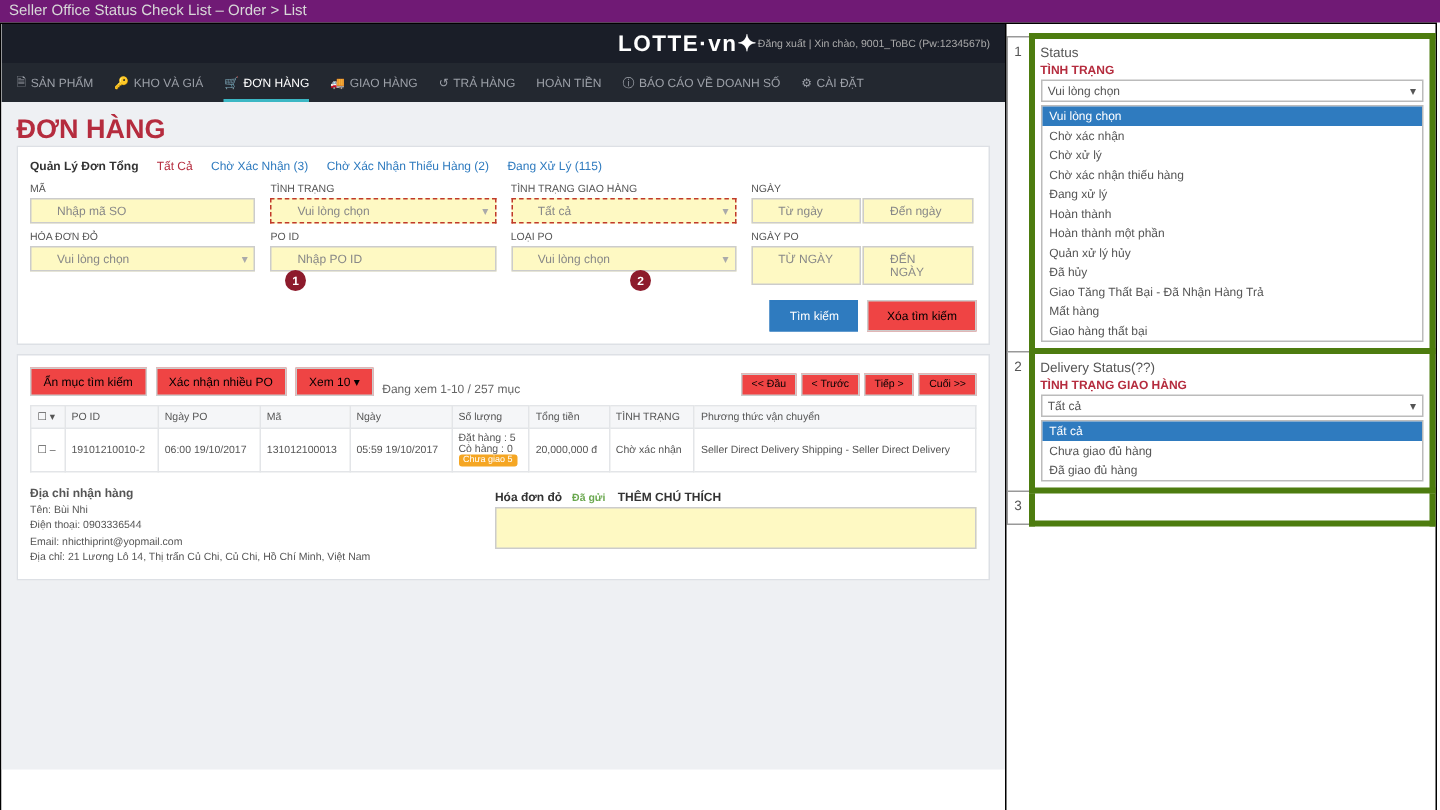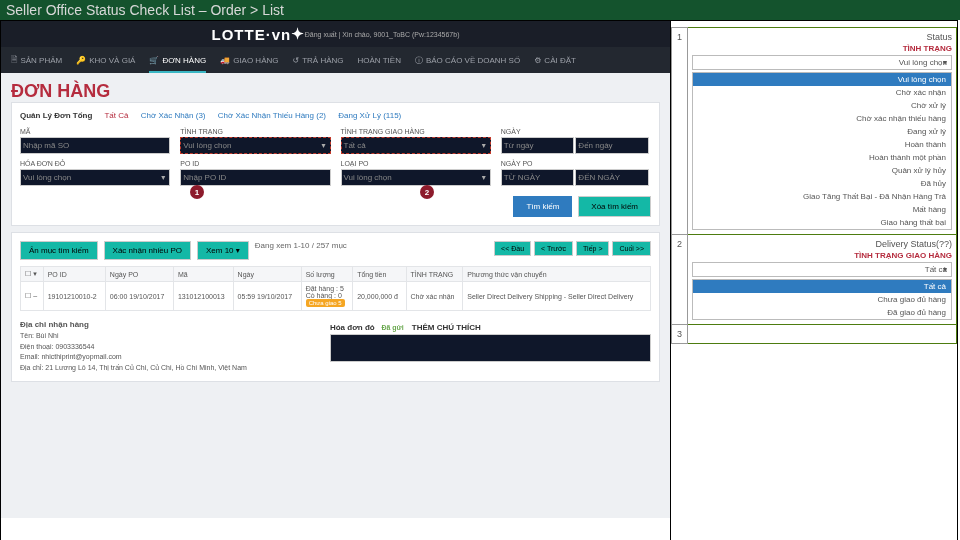--- a/index.html
+++ b/index.html
@@ -1,61 +1,61 @@
 <!DOCTYPE html>
 <html><head>
 <meta charset="utf-8">
 <style>
 * { box-sizing: border-box; margin: 0; padding: 0; }
 body { font-family: Arial, sans-serif; font-size: 9px; color: #333; background: #fff; width: 960px; height: 540px; overflow: hidden; }
-.titlebar { background: #14532d; color: #d8d8d8; padding: 2px 6px; font-size: 14px; }
+.titlebar { background: #701a75; color: #d8d8d8; padding: 2px 6px; font-size: 10px; }
 .frame { border: 1px solid #000; width: 958px; height: 526px; display: flex; }
 .left { width: 670px; border-right: 1px solid #000; background: #fff; position: relative; overflow: hidden; }
 .right { flex: 1; }
-.logo-row { background: #1a1e28; color: #fff; display: flex; align-items: center; padding: 4px 10px; font-size: 9px; justify-content: center; }
+.logo-row { background: #1a1e28; color: #fff; display: flex; align-items: center; padding: 4px 10px; font-size: 9px; justify-content: flex-end; }
 .logo { font-size: 15px; font-weight: bold; letter-spacing: 1px; display: flex; align-items: center; }
 .info { font-size: 7px; color: #aaa; }
 .mainnav { background: #232830; display: flex; gap: 14px; padding: 6px 10px; font-size: 8px; color: #9ca0a8; }
 .mainnav .item { cursor: pointer; display: flex; align-items: center; gap: 3px; }
 .mainnav .item.active { color: #fff; border-bottom: 2px solid #3bb7c4; padding-bottom: 4px; margin-bottom: -6px; }
 .content { background: #eef0f3; padding: 8px 10px; height: 445px; }
 .page-title { color: #b52c3e; font-size: 18px; font-weight: bold; }
 .breadcrumb { font-size: 8px; color: #888; margin: 2px 0 6px; }
 .panel { background: #fff; border: 1px solid #dde0e5; padding: 8px; margin-bottom: 6px; }
 .tabs { font-size: 8px; margin-bottom: 8px; }
 .tabs b { margin-right: 10px; }
 .tabs a { color: #2f7bbf; margin-right: 10px; text-decoration: none; }
 .filters { display: grid; grid-template-columns: repeat(4, 1fr); gap: 6px 10px; font-size: 8px; }
 .filters label { color: #555; display: block; margin-bottom: 2px; text-transform: uppercase; font-size: 7px; }
-.sel, .inp { border: 1px solid #ccc; padding: 3px 2px; width: 100%; font-size: 8px; background: #0f172a; color: #888; position: relative; }
+.sel, .inp { border: 1px solid #ccc; padding: 3px 17px; width: 100%; font-size: 8px; background: #fef9c3; color: #888; position: relative; }
 .sel::after { content: '▾'; position: absolute; right: 4px; color: #aaa; }
 .dashed { border: 1.5px dashed #c0392b !important; }
 .date-pair { display: flex; gap: 1px; }
 .date-pair .inp { width: 49%; }
 .btn-row { margin-top: 10px; display: flex; gap: 6px; justify-content: flex-end; }
-.btn { padding: 5px 12px; font-size: 8px; border: 1px solid #ccc; background: #14b8a6; cursor: pointer; }
+.btn { padding: 5px 12px; font-size: 8px; border: 1px solid #ccc; background: #ef4444; cursor: pointer; }
 .btn.primary { background: #2f7bbf; color: #fff; border-color: #2f7bbf; }
-.toolbar { display: flex; gap: 6px; align-items: flex-start; font-size: 8px; flex-wrap: wrap; }
+.toolbar { display: flex; gap: 6px; align-items: flex-end; font-size: 8px; flex-wrap: wrap; }
 .toolbar .btn { padding: 4px 8px; }
 .viewcount { color: #666; font-size: 8px; }
 .pager { margin-left: auto; display: flex; gap: 3px; }
 .pager .btn { padding: 3px 6px; font-size: 7px; }
 table { width: 100%; border-collapse: collapse; font-size: 7px; margin-top: 6px; }
 th, td { border: 1px solid #e3e5e8; padding: 3px 4px; text-align: left; color: #555; }
 th { background: #f5f6f8; font-weight: normal; }
 .badge-y { background: #f5a623; color: #fff; padding: 1px 3px; border-radius: 2px; font-size: 6px; display: inline-block; }
 .addr { font-size: 7px; color: #555; line-height: 1.5; }
 .addr b { font-size: 8px; }
 .note-box { display: flex; gap: 26px; }
 .note-r { flex: 1; }
 .note-r .inp { height: 28px; }
 .note-lbl { font-size: 8px; font-weight: bold; margin: 4px 0 2px; }
 .sent { color: #6aa84f; font-size: 7px; margin-right: 6px; }
 .callout { position: absolute; width: 14px; height: 14px; border-radius: 50%; background: #8d1b2c; color: #fff; font-size: 8px; display: flex; align-items: center; justify-content: center; font-weight: bold; z-index: 5; }
-.rcell { border: 1px solid #4d7c0f; padding: 4px; font-size: 9px; vertical-align: top; text-align: right; }
+.rcell { border: 4px solid #4d7c0f; padding: 4px; font-size: 9px; vertical-align: top; }
 .rtable { width: 100%; border-collapse: collapse; }
 .rtable .num { width: 16px; text-align: center; border: 1px solid #999; }
 .rlabel { color: #b52c3e; font-weight: bold; font-size: 8px; margin: 2px 0; }
 .rsel { border: 1px solid #bbb; padding: 2px 4px; font-size: 8px; width: 100%; color: #555; position: relative; margin-bottom: 2px; }
 .rsel::after { content: '▾'; position: absolute; right: 4px; }
 .rlist { border: 1px solid #bbb; font-size: 8px; }
 .rlist div { padding: 2px 5px; color: #555; }
 .rlist .hl { background: #2f7bbf; color: #fff; }
 </style>
 </head>

